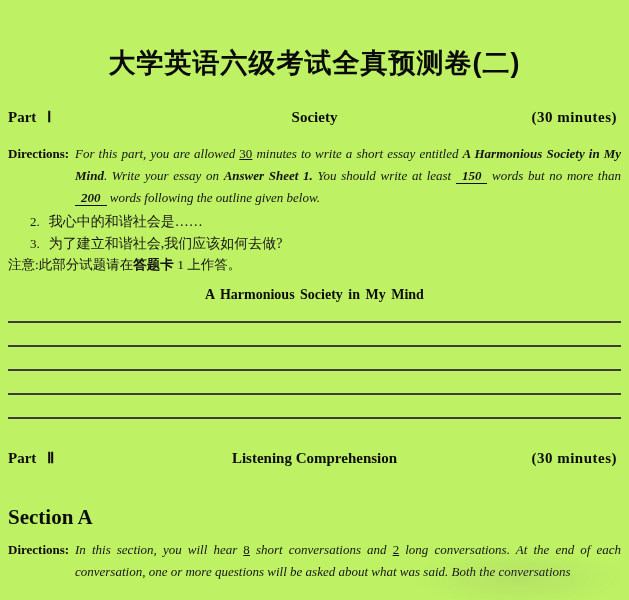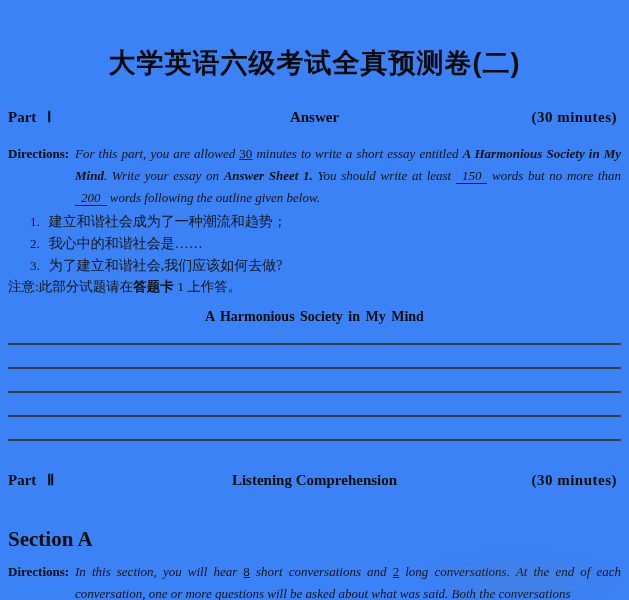--- a/index.html
+++ b/index.html
@@ -1,19 +1,19 @@
 <!DOCTYPE html>
 <html><head>
 <meta charset="utf-8">
 <style>
   html,body { margin:0; padding:0; background:#ffffff; }
   .page {
     position:relative;
     width:629px; height:600px;
-    background:#3b82f6;
+    background:#bef264;
     color:#111111;
     overflow:hidden;
     font-family:"Liberation Serif", serif;
   }
   .doc-title {
     margin-top:47px;
     text-align:center;
     font-family:"Liberation Sans", sans-serif;
     font-weight:bold;
     font-size:27px;
@@ -49,21 +49,21 @@
   }
   .dir-text {
     flex:1;
     font-style:italic;
     text-align:justify;
     line-height:22px;
     color:#141414;
   }
   .up { font-style:normal;text-decoration:underline; }
   .blank {
-    font-weight:normal;
+    font-weight:bold;
     padding:0 6px;
     border-bottom:1.5px solid #111;
   }
   .outline { margin:2px 0 0 30px; font-size:14px; color:#161616; }
   .outline-item { line-height:22px; }
   .outline-num { font-size:13px; margin-right:9px; }
   .note {
     margin:0 8px 0 8px;
     font-size:13.5px;
     line-height:19px;
@@ -99,33 +99,30 @@
 </style>
 </head>
 <body>
 
 <div class="page">
 
   <div class="doc-title">大学英语六级考试全真预测卷(二)</div>
 
   <div class="part-heading" id="p1-heading">
     <span class="part-label">Part Ⅰ</span>
-    <span class="part-title">Answer</span>
+    <span class="part-title">Society</span>
     <span class="part-time">(30 minutes)</span>
   </div>
 
   <div class="directions">
     <div class="dir-label">Directions:</div>
     <div class="dir-text"><span>For this part, you are allowed </span><span class="up">30</span><span> minutes to write a short essay entitled </span><b>A Harmonious Society in My Mind</b><span>. Write your essay on </span><b>Answer Sheet 1.</b><span> You should write at least </span><b class="blank">150</b><span> words but no more than </span><b class="blank">200</b><span> words following the outline given below.</span></div>
   </div>
 
   <div class="outline">
-    <div class="outline-item">
-      <span class="outline-num">1.</span><span>建立和谐社会成为了一种潮流和趋势；</span>
-    </div>
     <div class="outline-item">
       <span class="outline-num">2.</span><span>我心中的和谐社会是……</span>
     </div>
     <div class="outline-item">
       <span class="outline-num">3.</span><span>为了建立和谐社会,我们应该如何去做?</span>
     </div>
   </div>
 
   <div class="note"><span>注意:此部分试题请在</span><b>答题卡</b><span> 1 上作答。</span></div>
 

